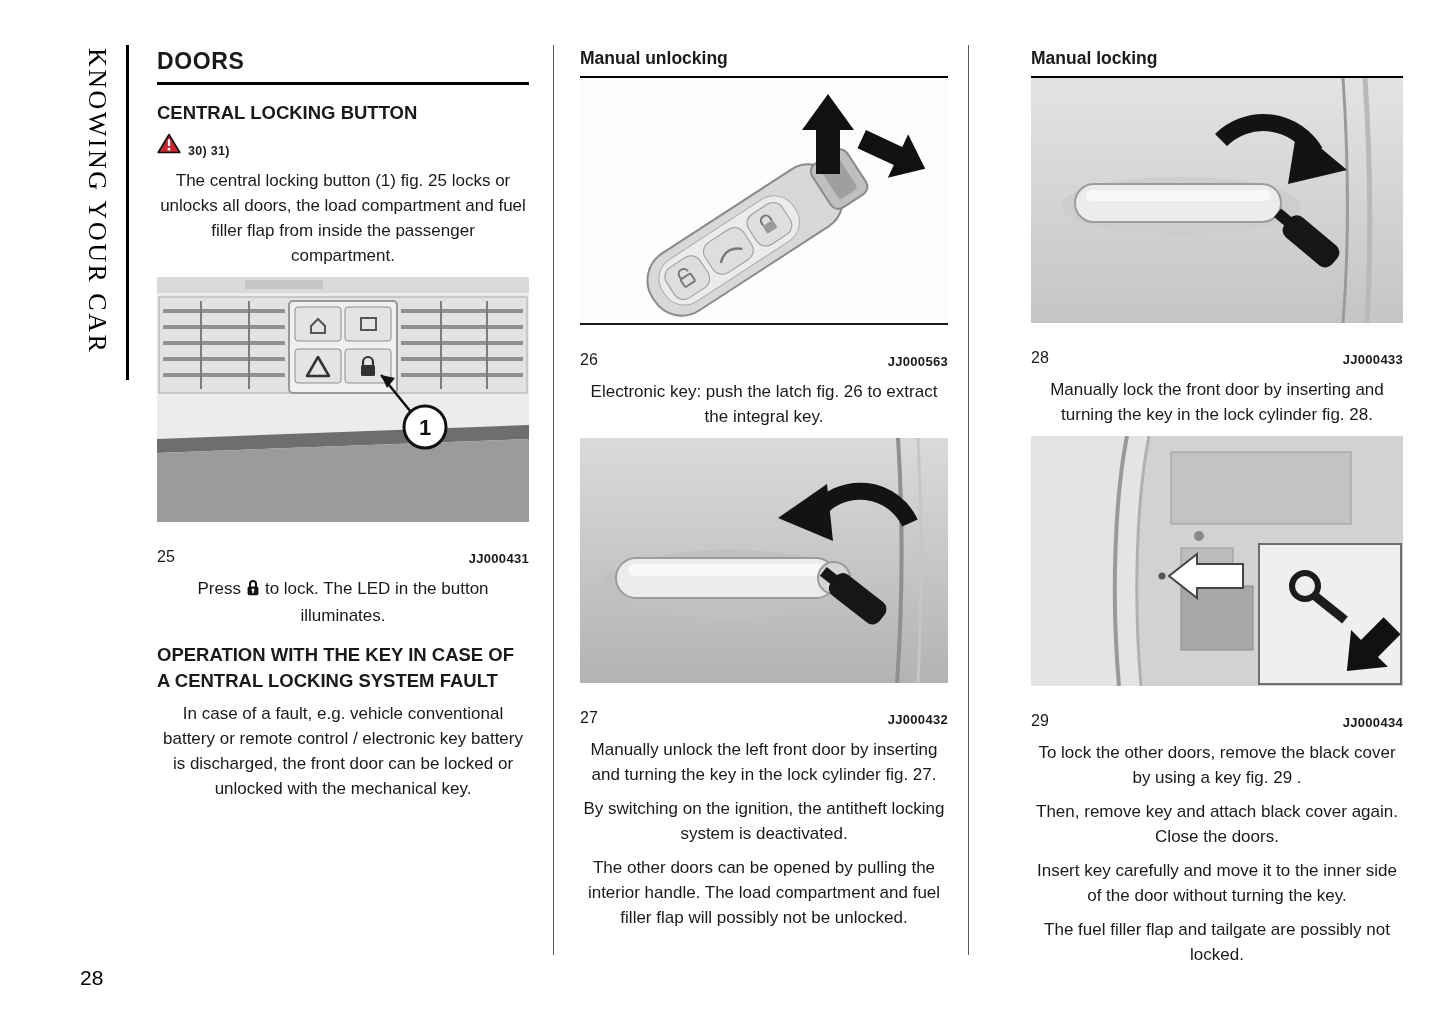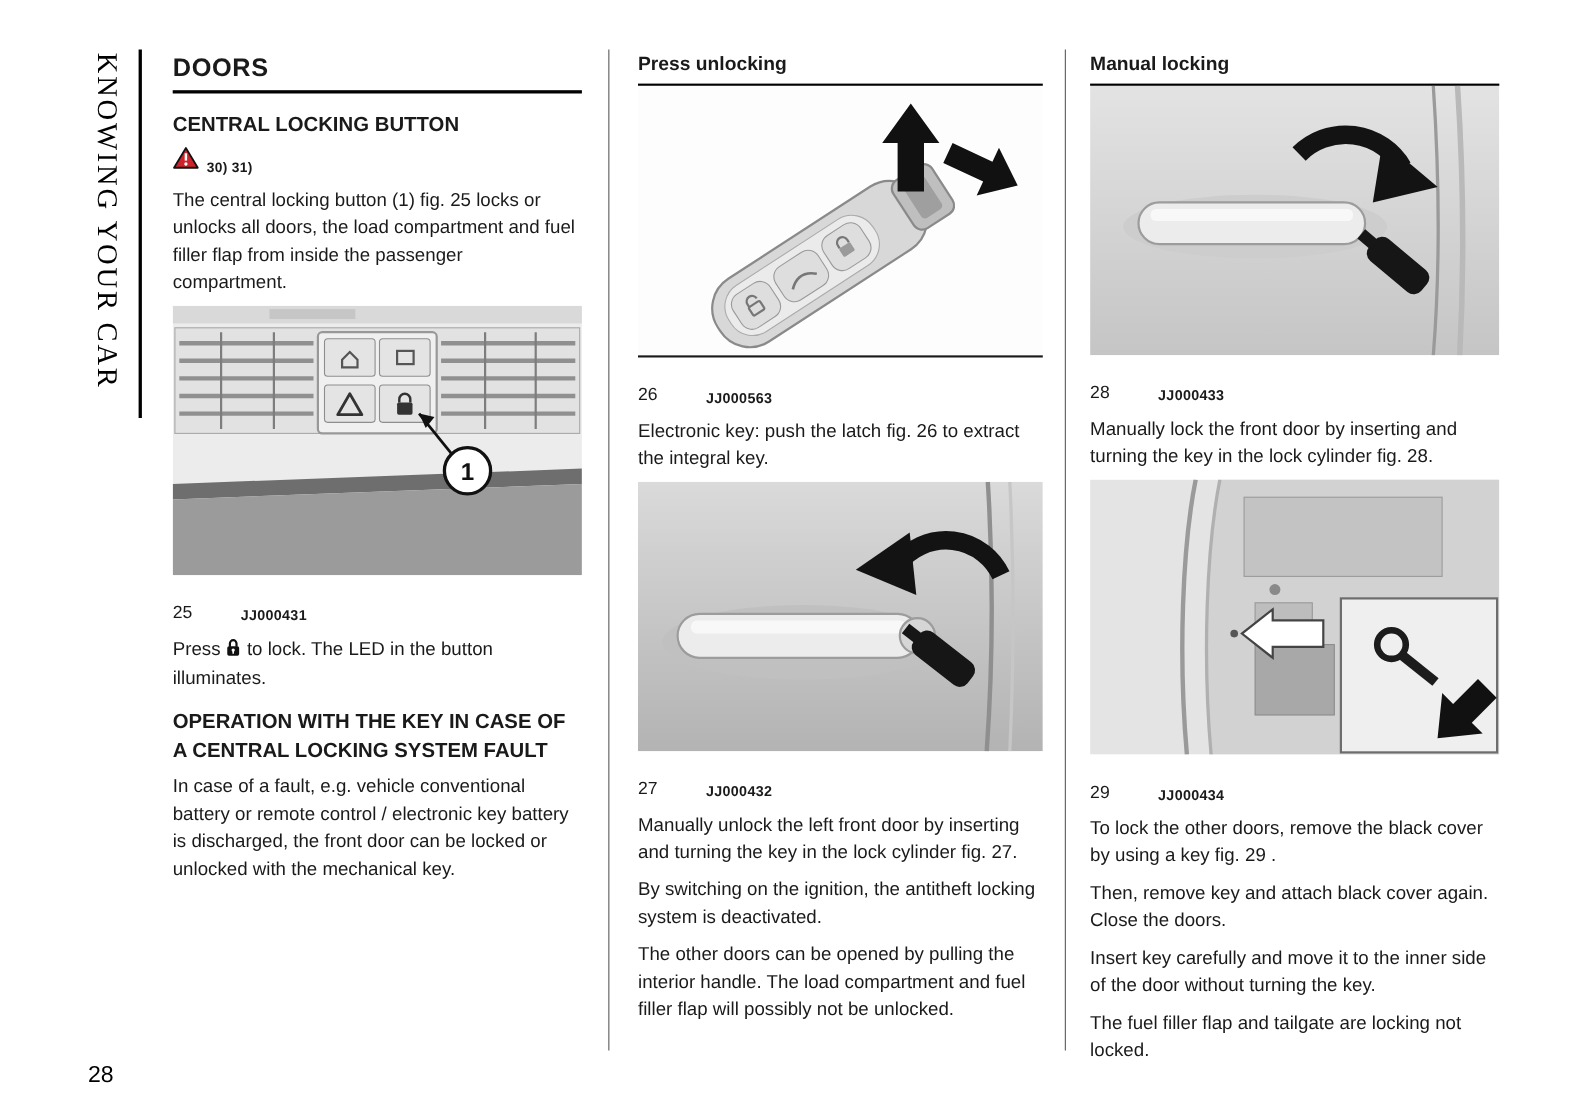--- a/index.html
+++ b/index.html
@@ -21,38 +21,38 @@
 
   
   .divider { position:absolute; top:45px; width:1px; height:910px; background:#5a5a5a; }
   .divider.d1 { left:553px; }
   .divider.d2 { left:968px; }
 
   
   .col { position:absolute; top:48px; }
   .col1 { left:157px; width:372px; }
   .col2 { left:580px; width:368px; }
-  .col3 { left:991px; width:372px; }
+  .col3 { left:1031px; width:372px; }
 
   .h-section { font-size:23px; font-weight:700; letter-spacing:.6px; }
   .section-rule { height:3px; background:#000; margin:7px 0 15px; }
   .h-sub { font-size:18.5px; font-weight:700; line-height:26px; margin:0 0 7px; }
   .warning-row { display:flex; align-items:flex-end; gap:7px; margin:3px 0 10px; }
   .warn-refs { font-size:12.5px; font-weight:700; letter-spacing:.3px; }
 
-  p.body { font-size:17px; line-height:25px; margin:0 0 9px; }
+  p.body { font-size:17px; line-height:25px; margin:0 0 9px;text-align:center; }
 
   .col-header { font-size:17.5px; font-weight:700; margin:0 0 7px; }
   .col-rule { height:2px; background:#000; }
 
   figure.fig { margin:0; }
   figure.fig svg { display:block; width:100%; height:auto; }
   figure.fig.borderb { border-bottom:2px solid #1a1a1a; }
 
-  .caption { display:flex; align-items:flex-end; margin:5px 0 10px;gap:44px; }
+  .caption { display:flex; justify-content:space-between; align-items:flex-end; margin:5px 0 10px;gap:44px; }
   .cap-num { font-size:16px; }
   .cap-code { font-size:13px; font-weight:700; letter-spacing:.3px;margin-top:24px; }
 
   .lockicon { display:inline-block; margin:0 5px; vertical-align:-2px; }
   .lockicon svg { display:inline-block; }
 
   .page-number { position:absolute; left:80px; top:966px; font-size:21px; color:#000; }
 </style>
 </head>
 <body>
@@ -137,21 +137,21 @@
             <circle cx="7" cy="11" r="1.5" fill="#fff"></circle>
             <rect x="6.3" y="11.6" width="1.4" height="2.7" fill="#fff"></rect>
           </svg></span><span>to lock. The LED in the button illuminates.</span></p>
 
 
     <div class="h-sub" style="margin-top:14px;">OPERATION WITH THE KEY IN CASE OF A CENTRAL LOCKING SYSTEM FAULT</div>
     <p class="body">In case of a fault, e.g. vehicle conventional battery or remote control / electronic key battery is discharged, the front door can be locked or unlocked with the mechanical key.</p>
   </div>
 
   <div class="col col2">
-    <div class="col-header">Press unlocking</div>
+    <div class="col-header">Manual unlocking</div>
     <div class="col-rule"></div>
 
     <figure class="fig borderb">
       <svg viewBox="0 0 368 245">
         <rect width="368" height="245" fill="#fdfdfd"></rect>
         <g transform="rotate(-33 180 150)">
           <rect x="52" y="118" width="218" height="68" rx="32" fill="#d8d8d8" stroke="#8a8a8a" stroke-width="2"></rect>
           <rect x="64" y="127" width="156" height="50" rx="23" fill="#ebebeb" stroke="#ababab"></rect>
           <rect x="72" y="134" width="40" height="36" rx="11" fill="#dedede" stroke="#9a9a9a"></rect>
           <rect x="118" y="134" width="46" height="36" rx="11" fill="#dedede" stroke="#9a9a9a"></rect>
@@ -260,17 +260,17 @@
         </g>
       </svg>
     </figure>
     <div class="caption">
       <span class="cap-num">29</span>
       <span class="cap-code">JJ000434</span>
     </div>
     <p class="body">To lock the other doors, remove the black cover by using a key fig. 29 .</p>
     <p class="body">Then, remove key and attach black cover again. Close the doors.</p>
     <p class="body">Insert key carefully and move it to the inner side of the door without turning the key.</p>
-    <p class="body">The fuel filler flap and tailgate are locking not locked.</p>
+    <p class="body">The fuel filler flap and tailgate are possibly not locked.</p>
   </div>
 
   <div class="page-number">28</div>
 </div>
 
 </body></html>

